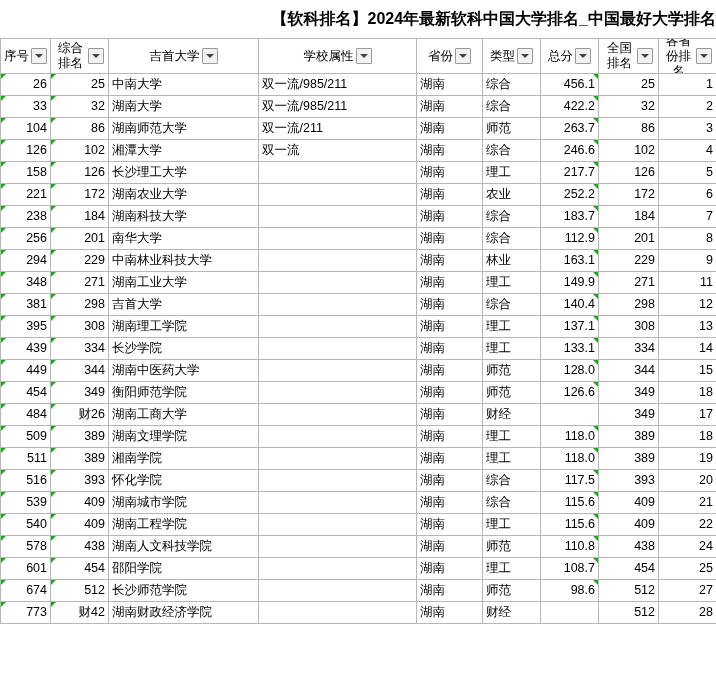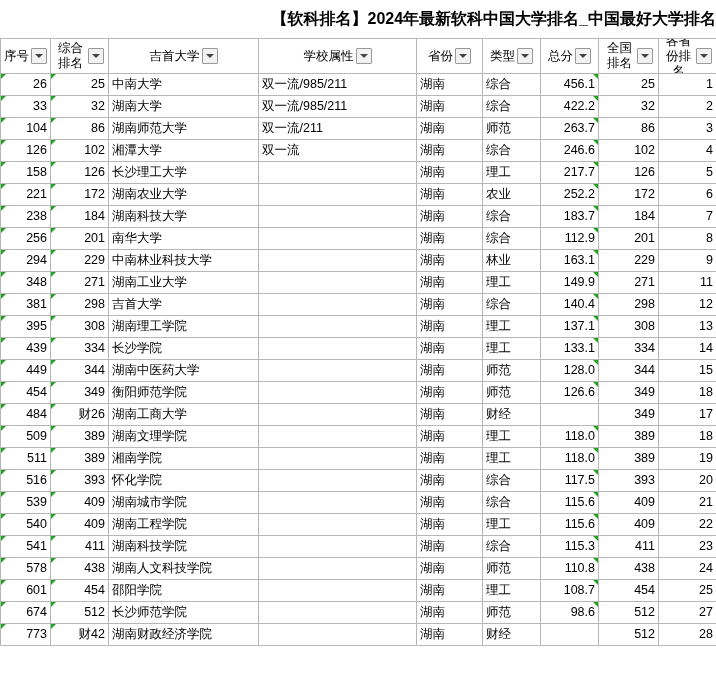--- a/index.html
+++ b/index.html
@@ -422,31 +422,20 @@
         <td class="num mark">409</td>
         <td class="lft">湖南工程学院</td>
         <td class="lft"></td>
         <td class="ctr">湖南</td>
         <td class="ctr">理工</td>
         <td class="num mark-r">115.6</td>
         <td class="num">409</td>
         <td class="num">22</td>
       </tr>
       <tr>
-        <td class="num mark">541</td>
-        <td class="num mark">411</td>
-        <td class="lft">湖南科技学院</td>
-        <td class="lft"></td>
-        <td class="ctr">湖南</td>
-        <td class="ctr">综合</td>
-        <td class="num mark-r">115.3</td>
-        <td class="num">411</td>
-        <td class="num">23</td>
-      </tr>
-      <tr>
         <td class="num mark">578</td>
         <td class="num mark">438</td>
         <td class="lft">湖南人文科技学院</td>
         <td class="lft"></td>
         <td class="ctr">湖南</td>
         <td class="ctr">师范</td>
         <td class="num mark-r">110.8</td>
         <td class="num">438</td>
         <td class="num">24</td>
       </tr>

